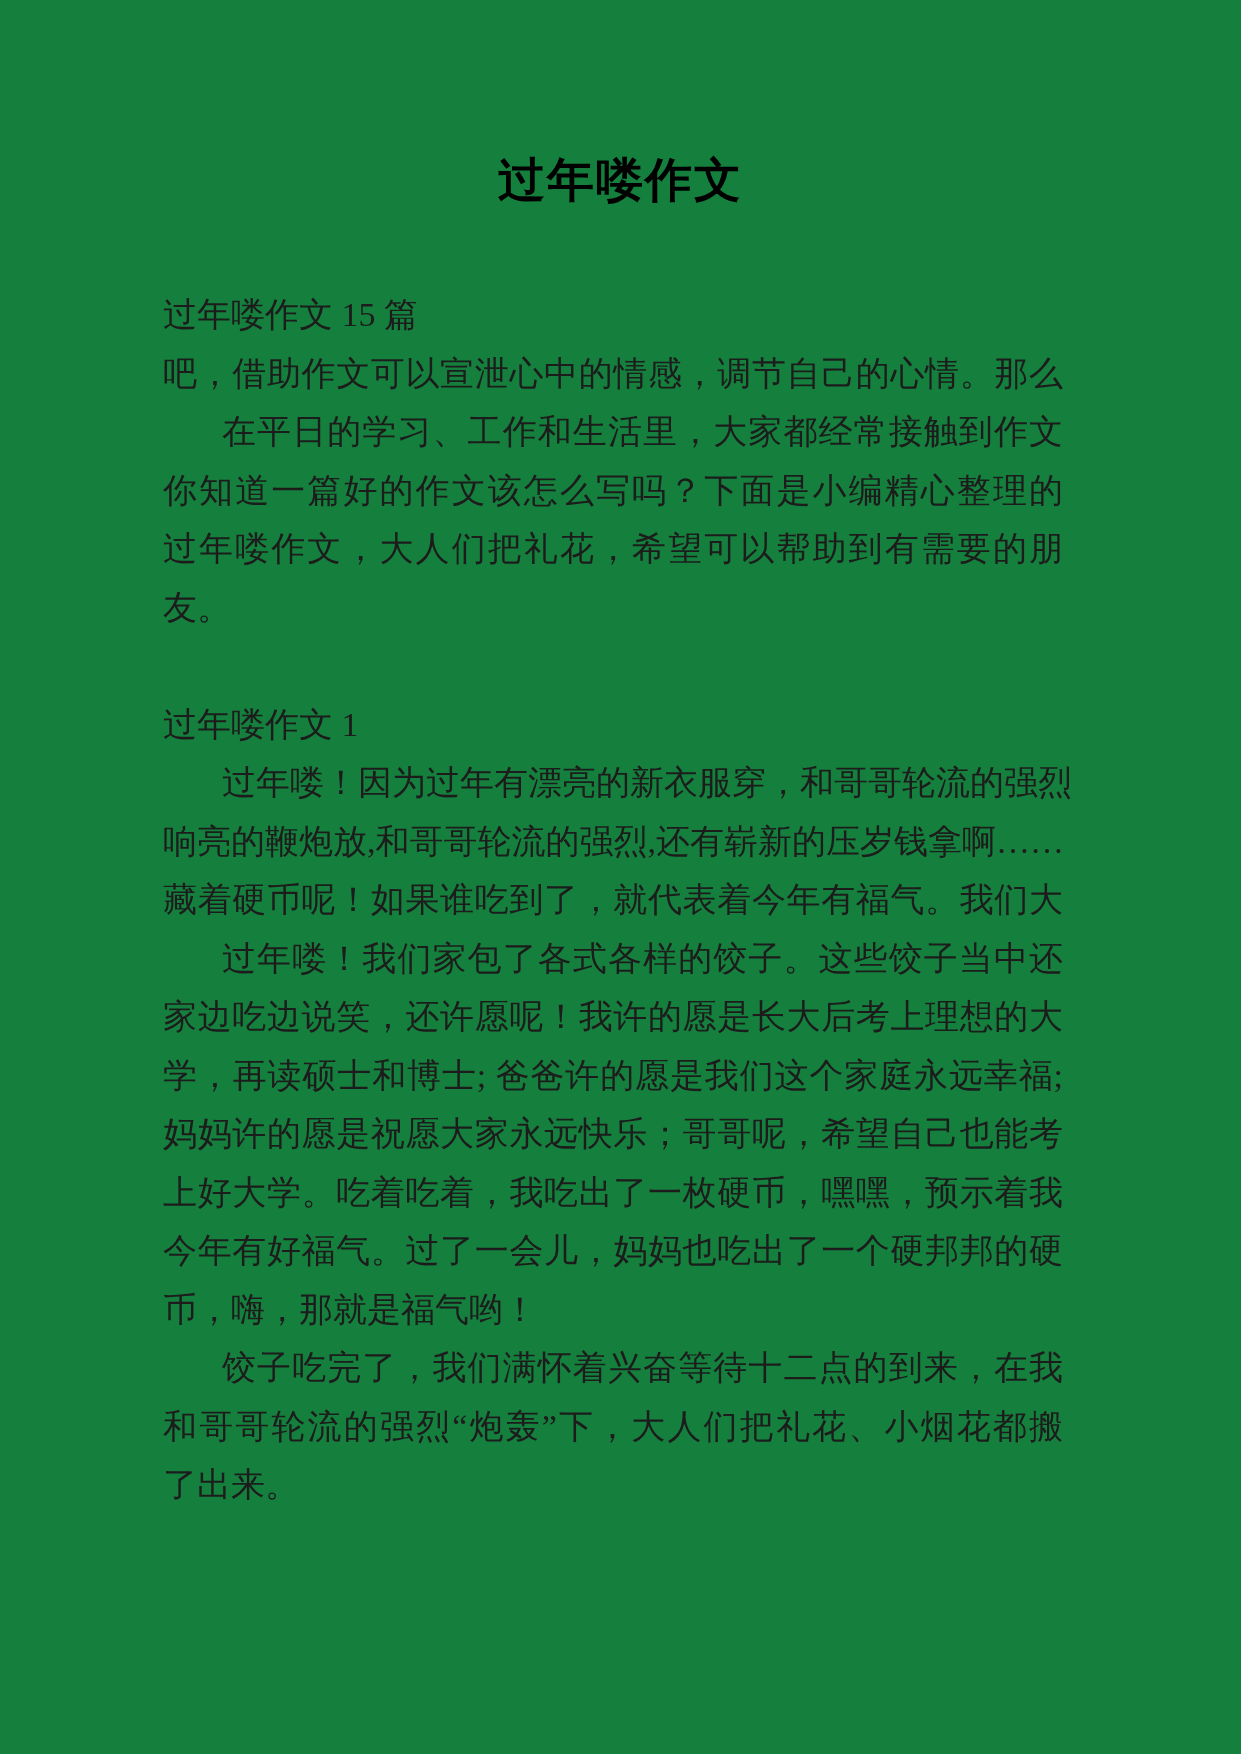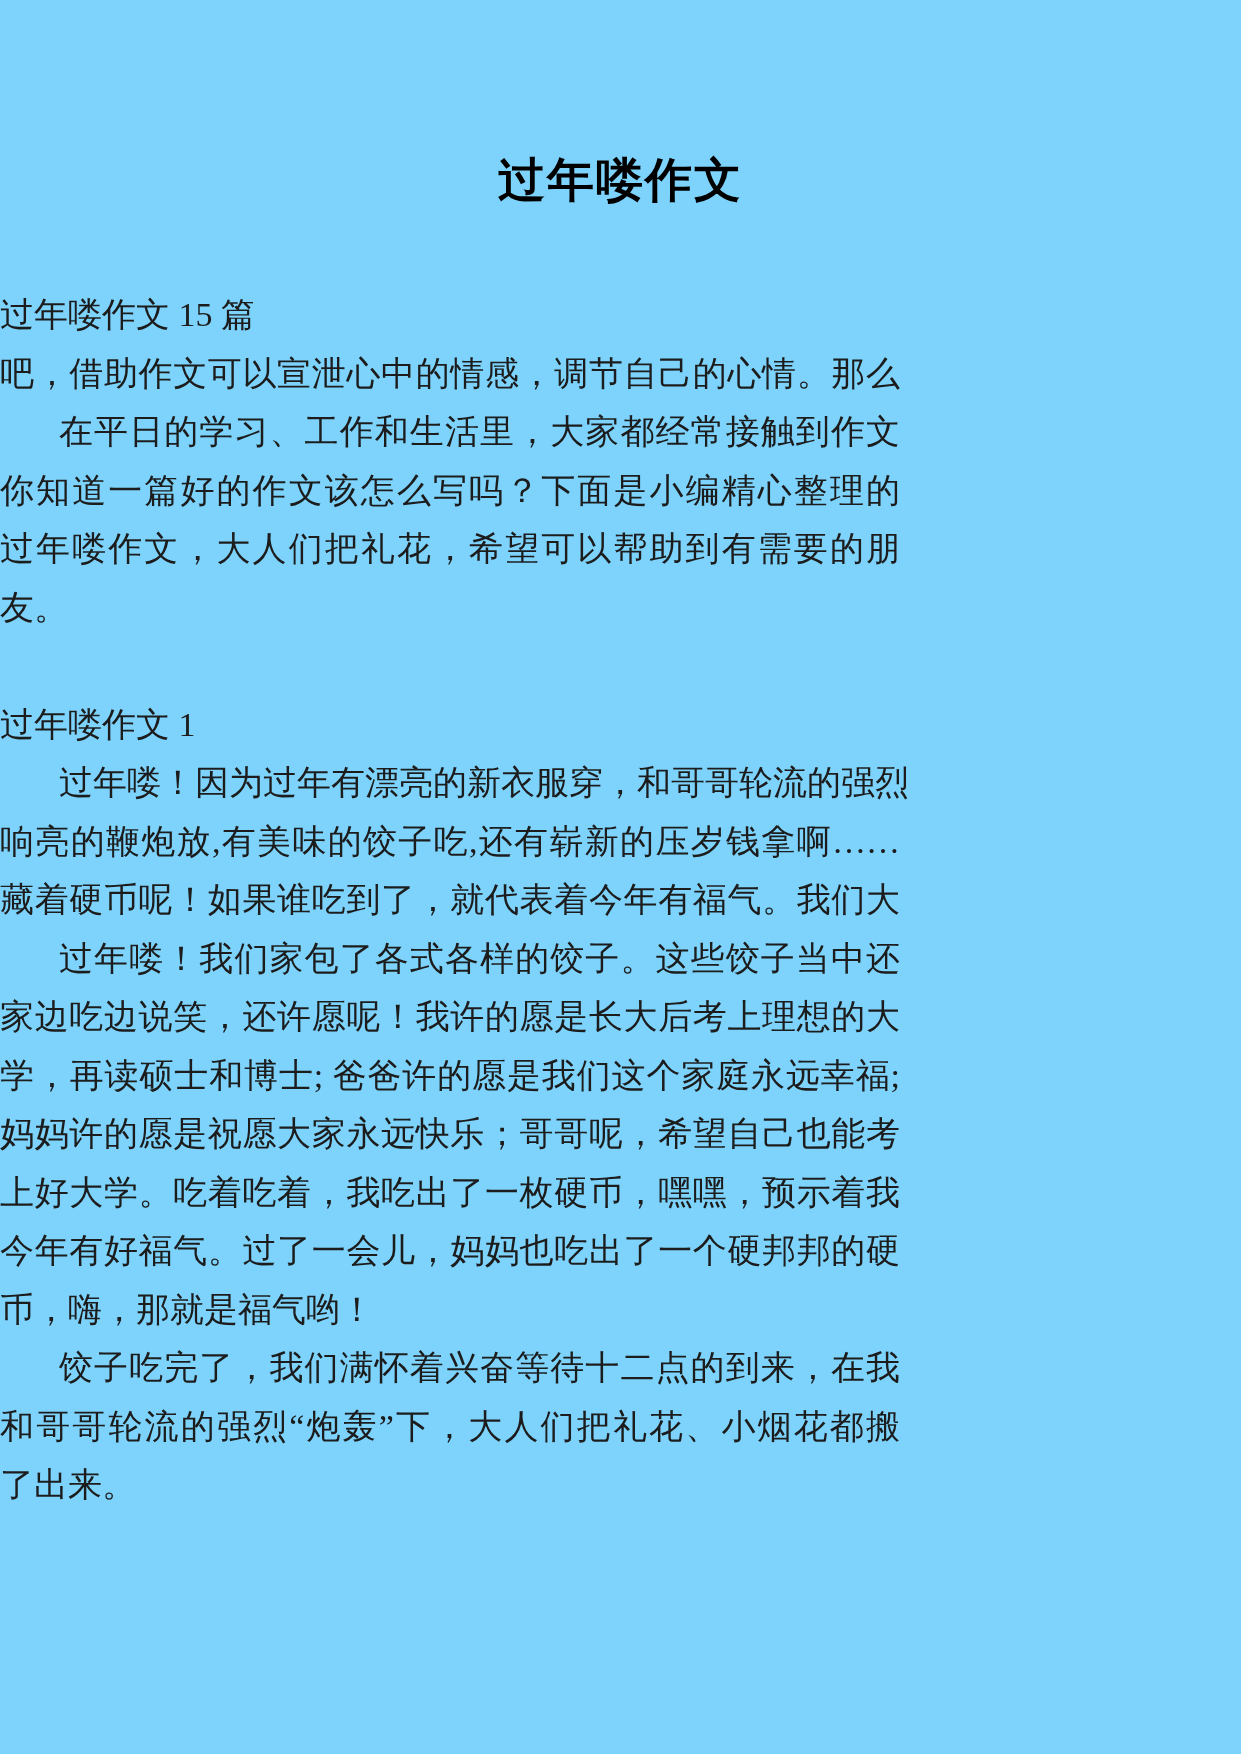--- a/index.html
+++ b/index.html
@@ -4,26 +4,27 @@
 <style>
   html, body {
     margin: 0;
     padding: 0;
     background: #ffffff;
   }
   .page {
     position: relative;
     width: 1241px;
     height: 1754px;
-    background: #7dd3fc;
+    background: #15803d;
     overflow: hidden;
     font-family: "Liberation Serif", serif;
     color: #000000;
   }
   .content {
+    margin-left: 163px;
     width: 900px;
   }
   .doc-title {
     padding-top: 154px;
     font-size: 47px;
     line-height: 52px;
     font-weight: 700;
     text-align: center;
     color: #000000;
     letter-spacing: 2px;
@@ -78,21 +79,21 @@
       <div class="line para-end">友。</div>
     </div>
 
     <div class="spacer-line"></div>
 
     <div>
       <div class="line plain">过年喽作文 1</div>
 
       <div>
         <div class="line indent">过年喽！因为过年有漂亮的新衣服穿，和哥哥轮流的强烈</div>
-        <div class="line">响亮的鞭炮放,有美味的饺子吃,还有崭新的压岁钱拿啊……</div>
+        <div class="line">响亮的鞭炮放,和哥哥轮流的强烈,还有崭新的压岁钱拿啊……</div>
       </div>
 
       <div>
         <div class="line">藏着硬币呢！如果谁吃到了，就代表着今年有福气。我们大</div>
         <div class="line indent">过年喽！我们家包了各式各样的饺子。这些饺子当中还</div>
         <div class="line">家边吃边说笑，还许愿呢！我许的愿是长大后考上理想的大</div>
         <div class="line">学，再读硕士和博士; 爸爸许的愿是我们这个家庭永远幸福;</div>
         <div class="line">妈妈许的愿是祝愿大家永远快乐；哥哥呢，希望自己也能考</div>
         <div class="line">上好大学。吃着吃着，我吃出了一枚硬币，嘿嘿，预示着我</div>
         <div class="line">今年有好福气。过了一会儿，妈妈也吃出了一个硬邦邦的硬</div>

